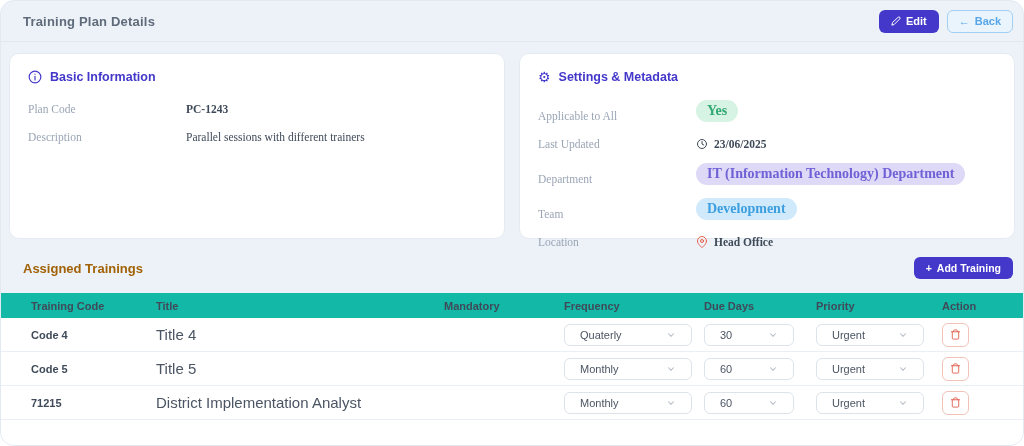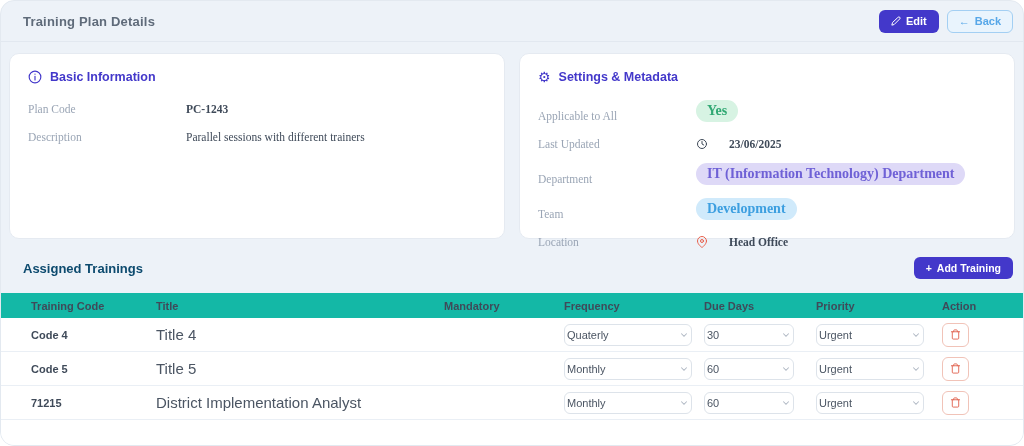--- a/index.html
+++ b/index.html
@@ -23,44 +23,44 @@
   
   .cards { display:flex; gap:14px; padding:11px 8px 0 8px; height:197px; flex:0 0 197px; }
   .card { flex:1; background:#ffffff; border:1px solid #e5eaf1; border-radius:10px; padding:16px 18px; }
   .card-head { display:flex; align-items:center; gap:8px; margin-bottom:16px; }
   .card-title { color:#4338ca; font-size:12.5px; font-weight:700; }
   .gear-glyph { color:#4338ca; font-size:14px; line-height:1; }
   .field-row { display:flex; align-items:flex-end; margin-bottom:13px; min-height:15px;font-family:Liberation Serif, serif; }
   .field-label { width:158px; flex:0 0 158px; font-size:11.5px; color:#9aa5b5; font-weight:500; }
   .field-value { font-size:11.5px; color:#3f4a59; }
   .bold { font-weight:700; }
-  .value-with-icon { display:flex; align-items:center; gap:21px; }
+  .value-with-icon { display:flex; align-items:center; gap:6px; }
   .badge { display:inline-block; padding:3px 11px; border-radius:999px; font-size:14px; font-weight:700; }
   .badge-green  { background:#d7f3e3; color:#31a873; }
   .badge-purple { background:#ded9f7; color:#6f61d6; }
   .badge-blue   { background:#d0eafb; color:#3d9fe0; }
   
   .section-head { display:flex; align-items:center; padding:18px 10px 14px 22px; }
-  .section-title { font-size:13px; font-weight:700; color:#0c4a6e; }
+  .section-title { font-size:13px; font-weight:700; color:#a16207; }
   .btn-add { margin-left:auto; background:#4338ca; color:#fff; height:22px; font-size:10.5px; }
   .table { display:flex; flex-direction:column; flex:1; }
   .trow { display:grid; grid-template-columns:125px 288px 120px 140px 112px 126px 1fr;
           align-items:center; padding-left:30px; }
   .thead { background:#14b8a6; height:25px; flex:0 0 25px; }
   .thead .th { font-size:11px; font-weight:700; color:#3f4a59; }
   .tbody-row { background:#ffffff; height:34px; flex:0 0 34px; border-bottom:1px solid #eaeff5; }
   .cell-code { font-size:11px; font-weight:700; color:#3f4a59; }
   .cell-title { font-size:15px; color:#4b5563; }
   .table-filler { flex:1; background:#ffffff; }
   
   .toggle { width:28px; height:15px; border-radius:999px; background:#4338ca; position:relative; cursor:pointer; }
   .toggle .knob { position:absolute; top:2px; right:2px; width:11px; height:11px; border-radius:50%; background:#ffffff; }
   
   .select { background:#ffffff; border:1px solid #dde3ea; border-radius:6px; height:22px;
-            display:flex; align-items:center; padding:0 2px; font-size:11px; color:#4b5563; cursor:pointer; }
+            display:flex; align-items:center; padding:0 15px; font-size:11px; color:#4b5563; cursor:pointer; }
   .select .sel-text { flex:1; }
   .select-freq { width:128px; }
   .select-due  { width:90px; }
   .select-prio { width:108px; }
   
   .btn-delete { width:27px; height:24px; border:1px solid #f1c3b8; border-radius:6px; background:#ffffff;
                 display:flex; align-items:center; justify-content:center; cursor:pointer; }
   svg { display:block; }
 </style>
 </head>

